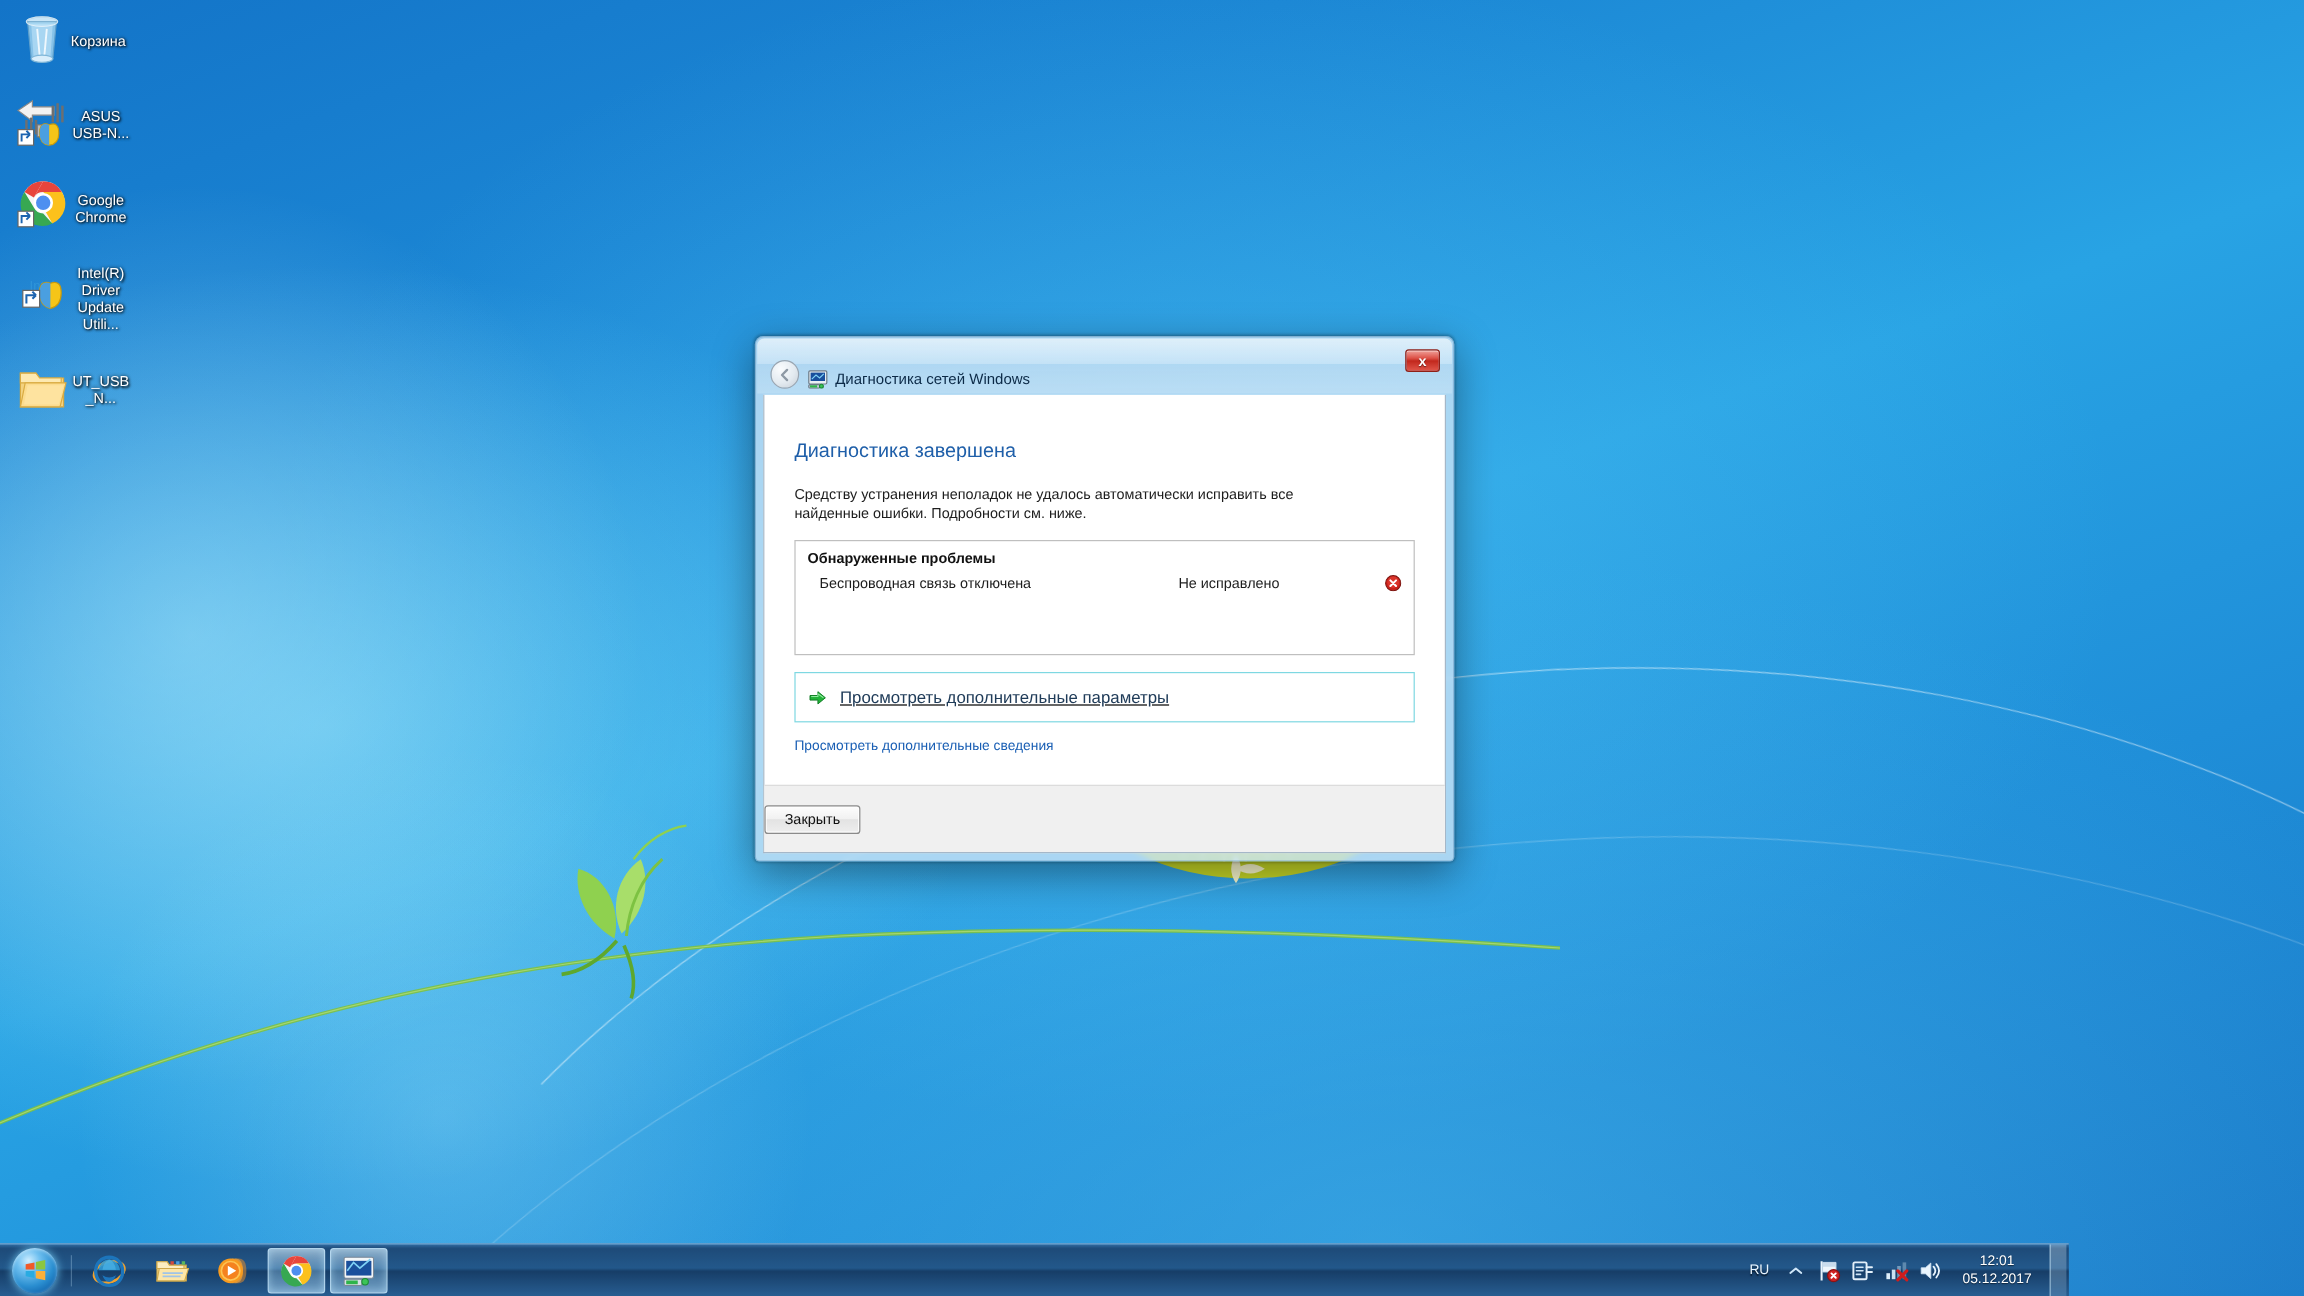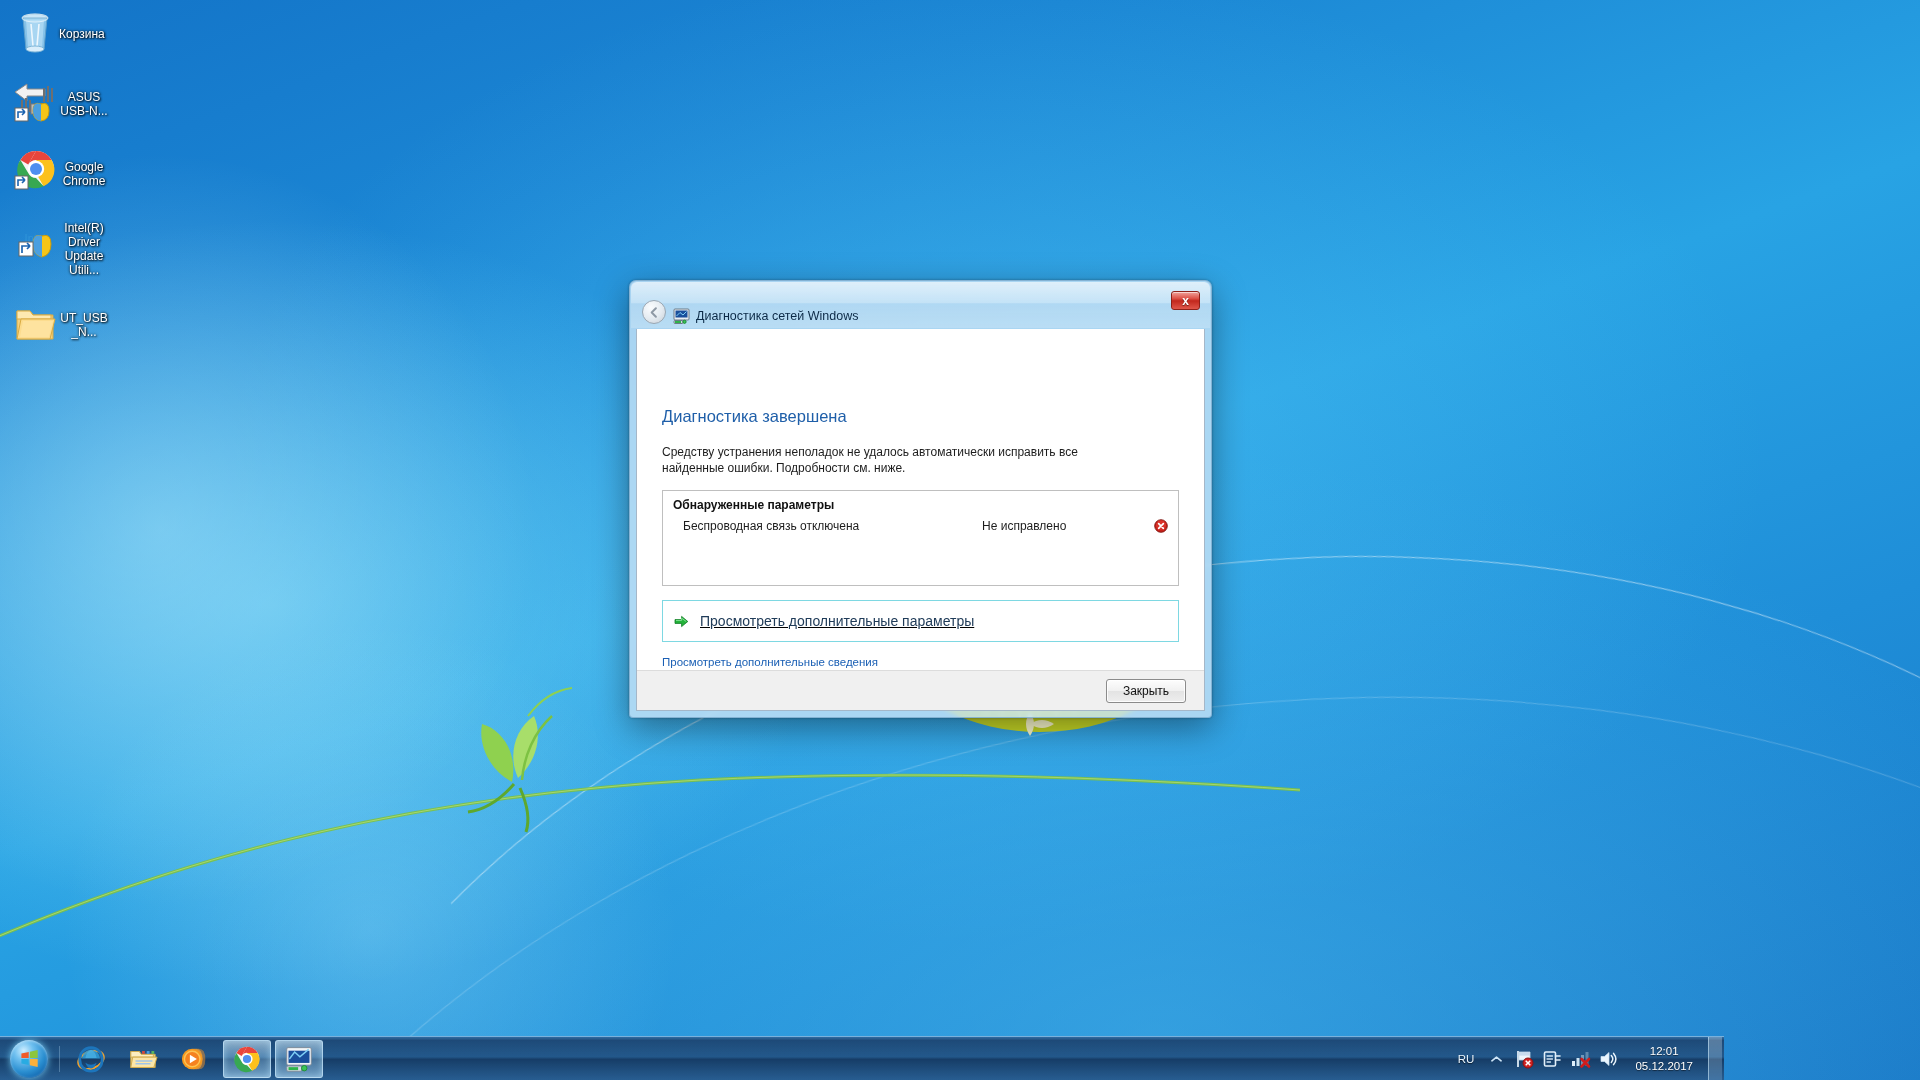--- a/index.html
+++ b/index.html
@@ -91,21 +91,21 @@
     display:flex; align-items:center; justify-content:center;
     color:#fff; font-size: 12px; font-weight: bold; line-height: 1;
     text-shadow: 0 1px 1px rgba(0,0,0,0.5); cursor: default;
   }
 
   .client {
     position: relative; height: calc(100% - 42px);
     background: #fff; border: 1px solid #a5b7c8; border-top: none;
     display: flex; flex-direction: column;
   }
-  .body { flex: 1; padding: 38px 25px 0 25px; margin-top: 40px; }
+  .body { flex: 1; padding: 38px 25px 0 25px; }
   h1.heading {
     font-size: 16.5px; font-weight: normal; color: #1f5fa9; margin-bottom: 18px;
   }
   .intro { font-size: 12px; color: #1d1d1d; line-height: 16px; max-width: 478px; }
 
   .probbox {
     margin-top: 14px; border: 1px solid #bfbfbf; background: #fff;
     height: 96px; padding: 7px 10px 0 10px;
   }
   .probbox .hdr { font-size: 12px; font-weight: bold; color: #111; }
@@ -124,22 +124,22 @@
   }
   .action.sel { border-color: #7ed8e2; background: #fff; }
   .actions-wrap { margin-top: 14px; text-decoration: underline; }
   .arrow { width: 15px; height: 15px; flex: none; }
 
   .moreinfo {
     margin-top: 14px; font-size: 11.5px; color: #1a5fb4; cursor: default;
   }
 
   .footer {
-    height: 40px; background: #f0f0f0; border-top: 1px solid #dcdcdc;
-    display: flex; align-items: center; justify-content: flex-end; padding-right: 18px;
+    height: 56px; background: #f0f0f0; border-top: 1px solid #dcdcdc;
+    display: flex; align-items: center; padding-right: 18px;
   }
   .btn {
     min-width: 80px; height: 24px; padding: 0 14px;
     font-size: 12px; color: #111;
     background: linear-gradient(180deg,#fdfdfd 0%,#f1f1f1 48%,#e3e3e3 50%,#eeeeee 100%);
     border: 1px solid #8b8b8b; border-radius: 3px;
     display:flex; align-items:center; justify-content:center; cursor: default;
     box-shadow: inset 0 0 0 1px rgba(255,255,255,0.85);
   }
 
@@ -347,21 +347,21 @@
     <span class="closebtn">x</span>
   </div>
 
   <div class="client">
     <div class="body">
 
       <h1 class="heading">Диагностика завершена</h1>
       <div class="intro">Средству устранения неполадок не удалось автоматически исправить все найденные ошибки. Подробности см. ниже.</div>
 
       <div class="probbox">
-        <div class="hdr">Обнаруженные параметры</div>
+        <div class="hdr">Обнаруженные проблемы</div>
         <div class="probrow">
           <span class="pname">Беспроводная связь отключена</span>
           <span class="pstate">Не исправлено</span>
           <span class="pico">
             <svg viewBox="0 0 16 16" width="14" height="14">
               <circle cx="8" cy="8" r="7.2" fill="#c8201a" stroke="#7d1510" stroke-width="1"></circle>
               <circle cx="8" cy="7" r="5.6" fill="#e03b31" opacity="0.75"></circle>
               <path d="M5.3 5.3 L10.7 10.7 M10.7 5.3 L5.3 10.7" stroke="#fff" stroke-width="1.9" stroke-linecap="round"></path>
             </svg>
           </span>

